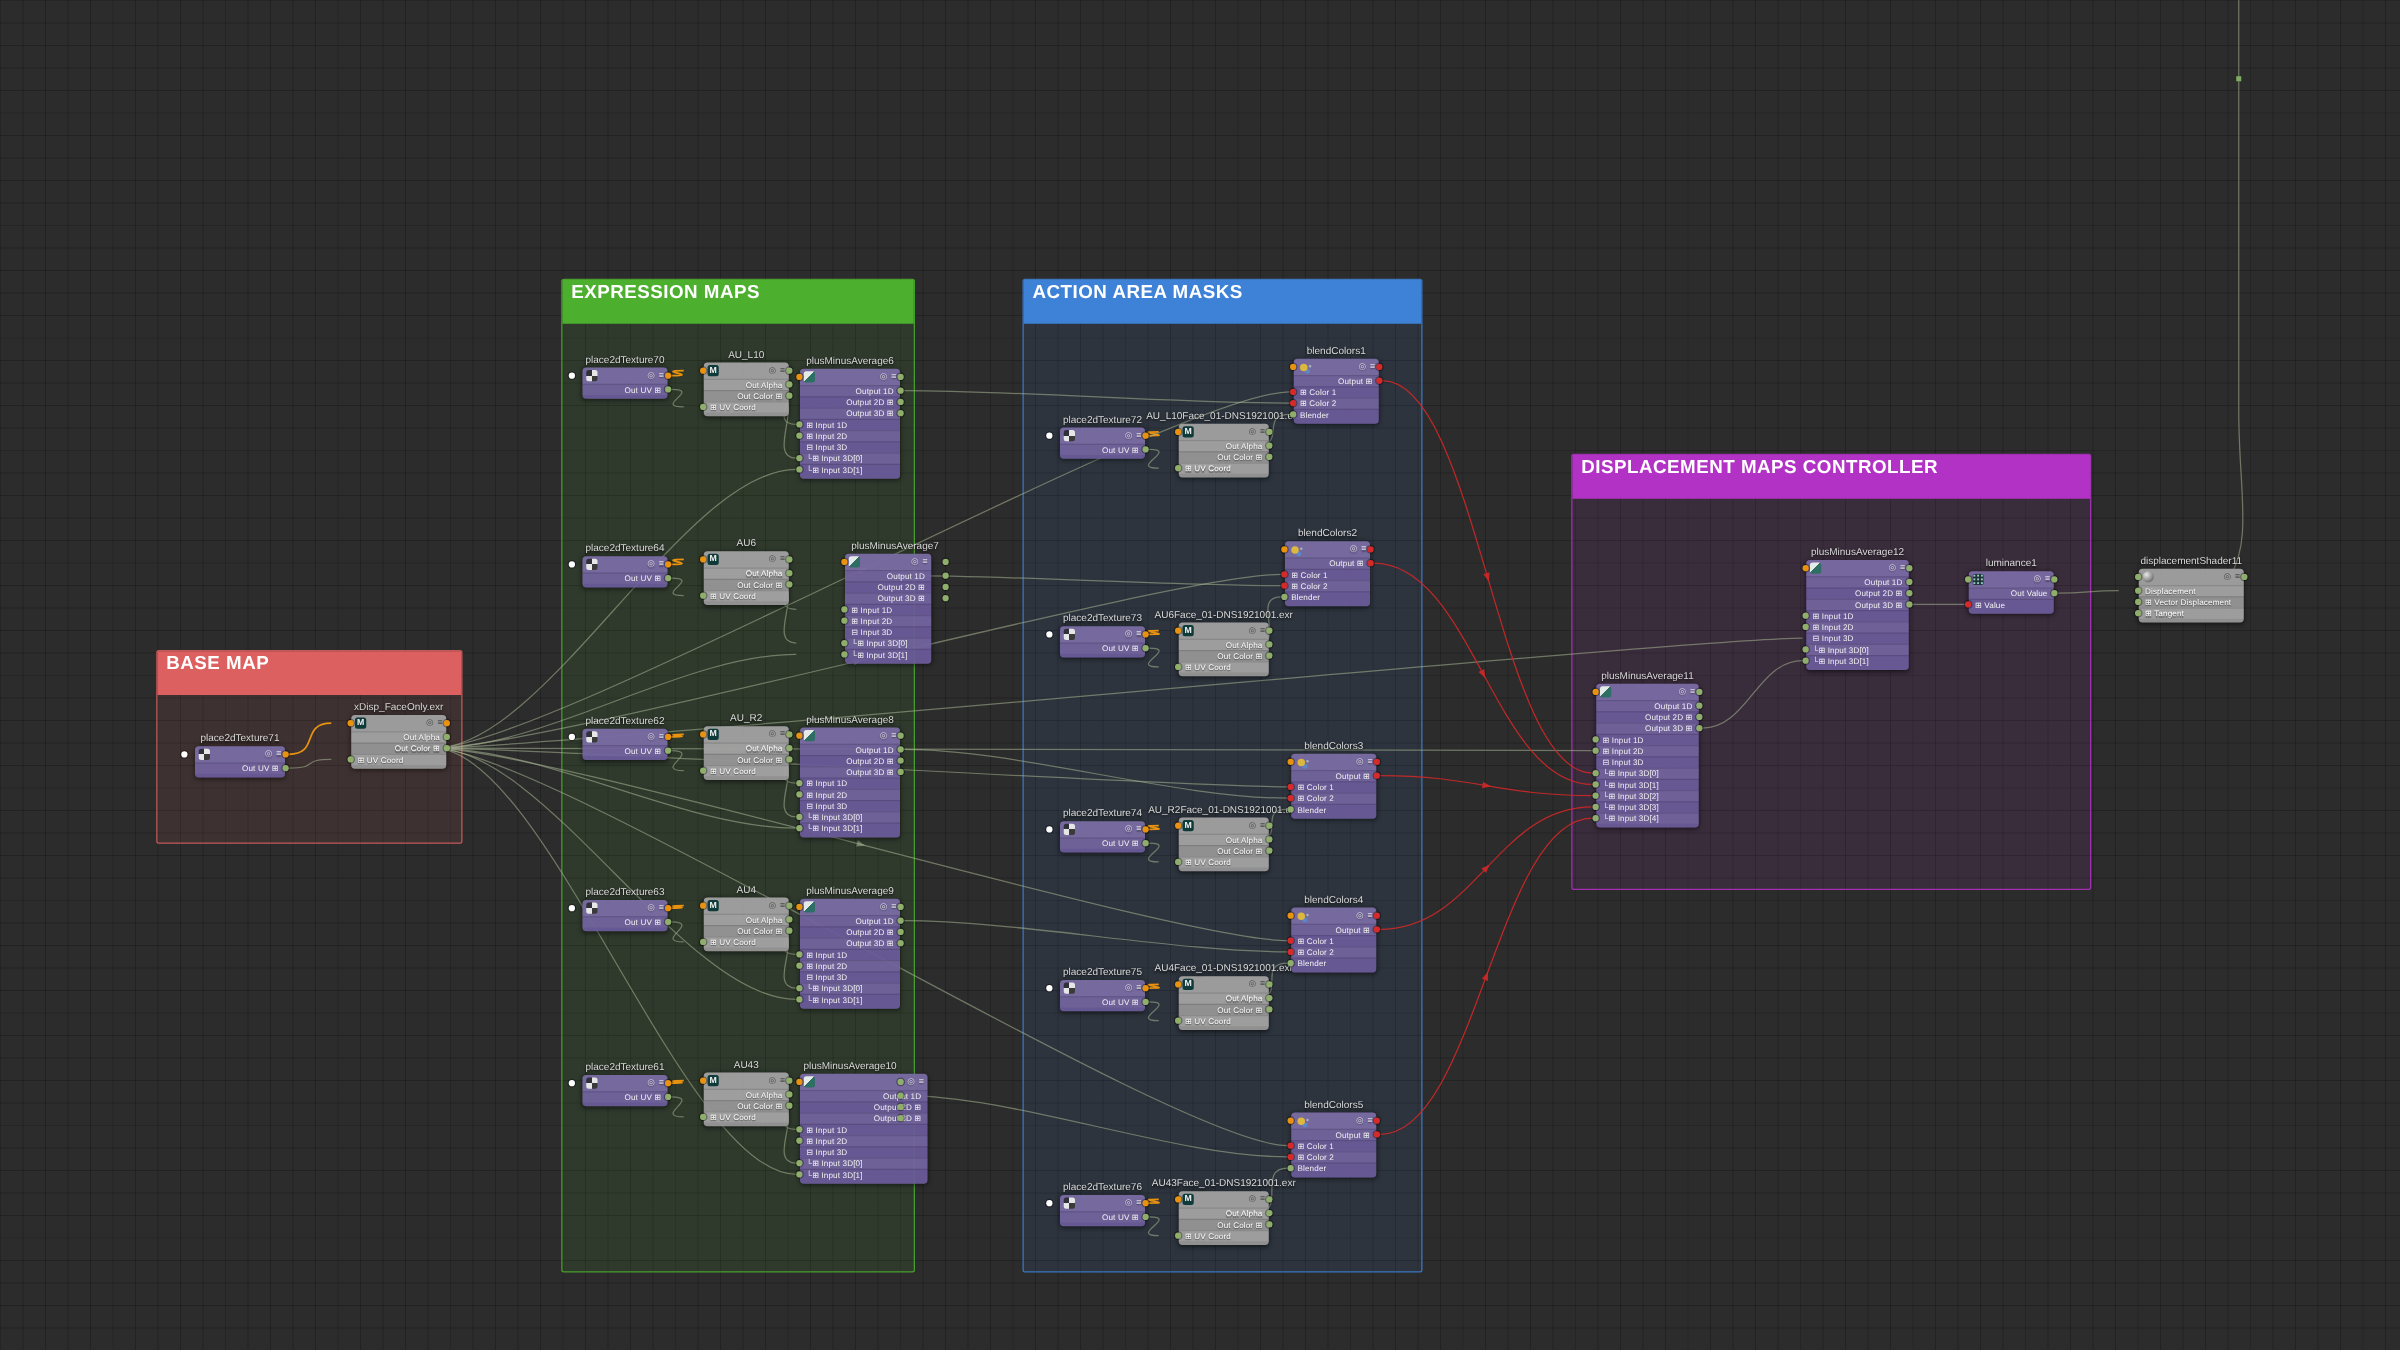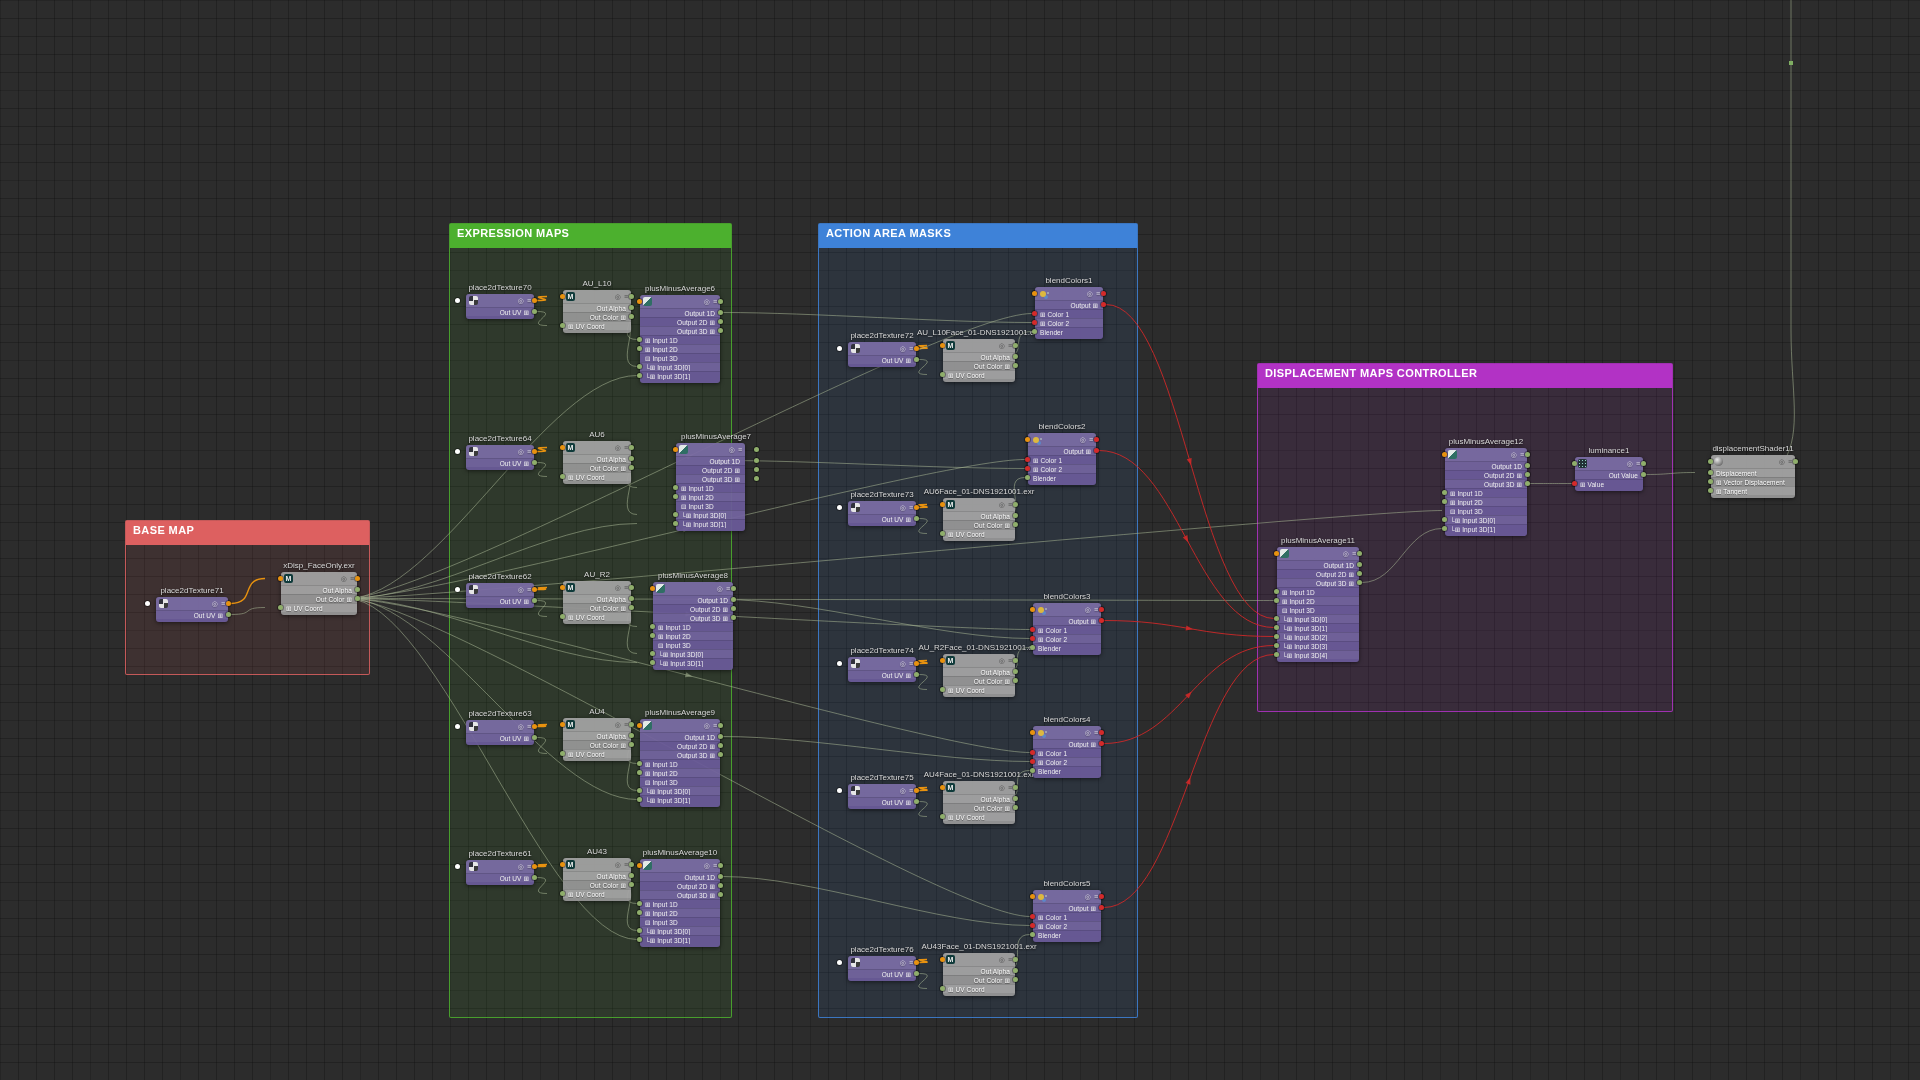--- a/index.html
+++ b/index.html
@@ -15,22 +15,22 @@
     font-family:"Liberation Sans", sans-serif;
   }
   #title{
     position:absolute;top:8px;left:0;width:1400px;text-align:center;
     color:#f2f2f2;font-size:40px;font-weight:300;letter-spacing:1px;z-index:5;
   }
   #title .sep{font-weight:200;margin:0 10px;color:#e8e8e8;}
   #title .bold{font-weight:800;letter-spacing:2px;}
   .group{position:absolute;z-index:1;border-radius:2px;}
   .group-header{
-    height:24px;line-height:19px;padding-left:7px;color:#fff;
-    font-size:11px;font-weight:700;letter-spacing:0.4px;
+    height:35px;line-height:19px;padding-left:7px;color:#fff;
+    font-size:15px;font-weight:700;letter-spacing:0.4px;
   }
   #wires{position:absolute;top:0;left:0;z-index:2;}
   #nodes{position:absolute;top:0;left:0;z-index:3;width:100%;height:100%;pointer-events:none;}
   .node{
     position:absolute;border-radius:3px;pointer-events:auto;
     box-shadow:0 1px 4px rgba(0,0,0,0.55);
   }
   .node.purple{background:rgba(106,90,153,0.94);}
   .node.gray{background:rgba(150,150,150,0.95);margin-left:13px;}
   .node-title{
@@ -344,21 +344,21 @@
           <div class="row out">Out Alpha</div>
           <div class="row out">Out Color ⊞</div>
           <div class="row in">⊞ UV Coord</div>
         </div>
         <span class="dot" style="left: -3px; top: 4px; background: rgb(232, 146, 15);"></span>
         <span class="dot" style="left: 66px; top: 4px; background: rgb(143, 174, 107);"></span>
         <span class="dot" style="left: 66px; top: 15px; background: rgb(143, 174, 107);"></span>
         <span class="dot" style="left: 66px; top: 24px; background: rgb(143, 174, 107);"></span>
         <span class="dot" style="left: -3px; top: 33px; background: rgb(143, 174, 107);"></span>
       </div>
-      <div class="node purple" style="left: 640px; top: 582px; width: 80px; margin-left: 13px;">
+      <div class="node purple" style="left: 640px; top: 582px; width: 80px;">
         <div class="node-title" style="left: -45px;">plusMinusAverage8</div>
         <div class="hdr">
           <span class="icon icon-pma"></span>
           <span class="sp"></span>
           <span class="glyph">◎</span>
           <span class="glyph">≡</span>
         </div>
         <div class="rows">
           <div class="row out">Output 1D</div>
           <div class="row out">Output 2D ⊞</div>
@@ -468,21 +468,21 @@
           <div class="row out">Out Alpha</div>
           <div class="row out">Out Color ⊞</div>
           <div class="row in">⊞ UV Coord</div>
         </div>
         <span class="dot" style="left: -3px; top: 4px; background: rgb(232, 146, 15);"></span>
         <span class="dot" style="left: 66px; top: 4px; background: rgb(143, 174, 107);"></span>
         <span class="dot" style="left: 66px; top: 15px; background: rgb(143, 174, 107);"></span>
         <span class="dot" style="left: 66px; top: 24px; background: rgb(143, 174, 107);"></span>
         <span class="dot" style="left: -3px; top: 33px; background: rgb(143, 174, 107);"></span>
       </div>
-      <div class="node purple" style="left: 640px; top: 859px; width: 80px;">
+      <div class="node purple" style="left: 640px; top: 859px; width: 102px;">
         <div class="node-title" style="left: -45px;">plusMinusAverage10</div>
         <div class="hdr">
           <span class="icon icon-pma"></span>
           <span class="sp"></span>
           <span class="glyph">◎</span>
           <span class="glyph">≡</span>
         </div>
         <div class="rows">
           <div class="row out">Output 1D</div>
           <div class="row out">Output 2D ⊞</div>

